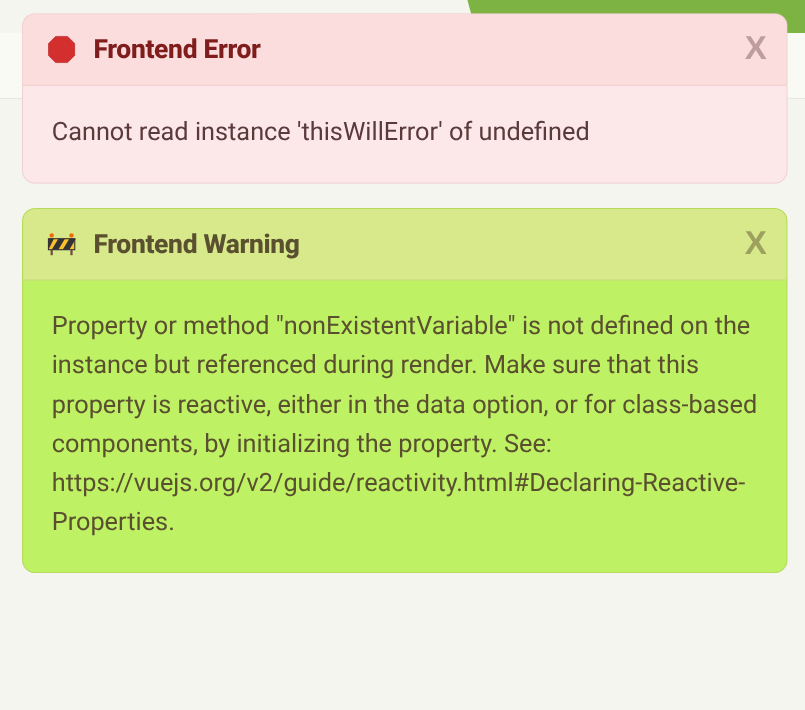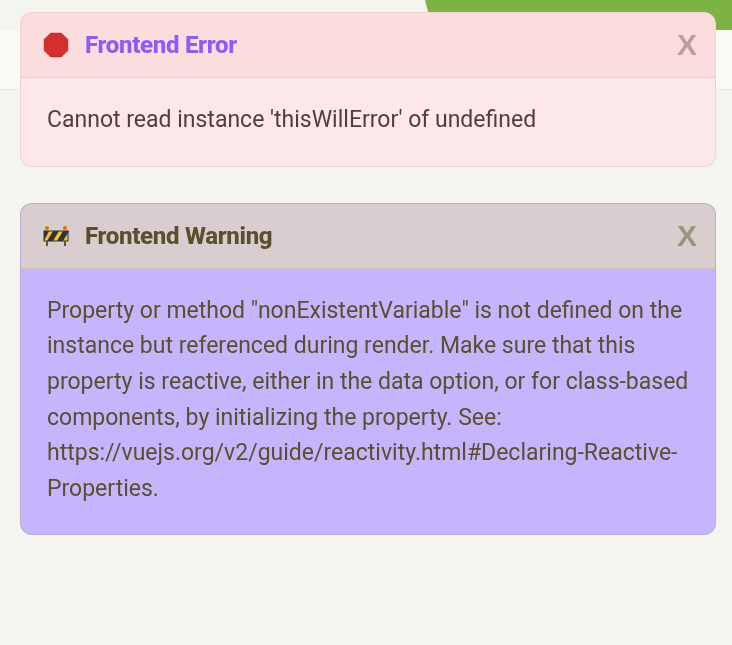--- a/index.html
+++ b/index.html
@@ -64,22 +64,22 @@
       border-radius: 12px;
       overflow: hidden;
       z-index: 1;
     }
     .card-error {
       margin-top: 12px;
       background: #fce8e8;
       border: 1px solid rgba(180,80,80,0.15);
     }
     .card-warning {
-      margin-top: 36px;
-      background: #c4b5fd;
+      margin-top: 22px;
+      background: #bef264;
       border: 1px solid rgba(150,130,50,0.2);
     }
     .card-header {
       display: flex;
       align-items: center;
       padding: 18px 22px;
       position: relative;
     }
     .card-error .card-header {
       border-bottom: 1px solid rgba(180,80,80,0.12);
@@ -94,21 +94,21 @@
       height: 26px;
       margin-right: 16px;
       flex-shrink: 0;
     }
     .card-title {
       font-size: 24px;
       font-weight: 800;
       letter-spacing: -0.3px;
     }
     .card-error .card-title {
-      color: #8b5cf6;
+      color: #7f1d1d;
     }
     .card-warning .card-title {
       color: #5a5030;
     }
     .close-btn {
       position: absolute;
       right: 18px;
       top: 50%;
       transform: translateY(-50%);
       font-size: 30px;

